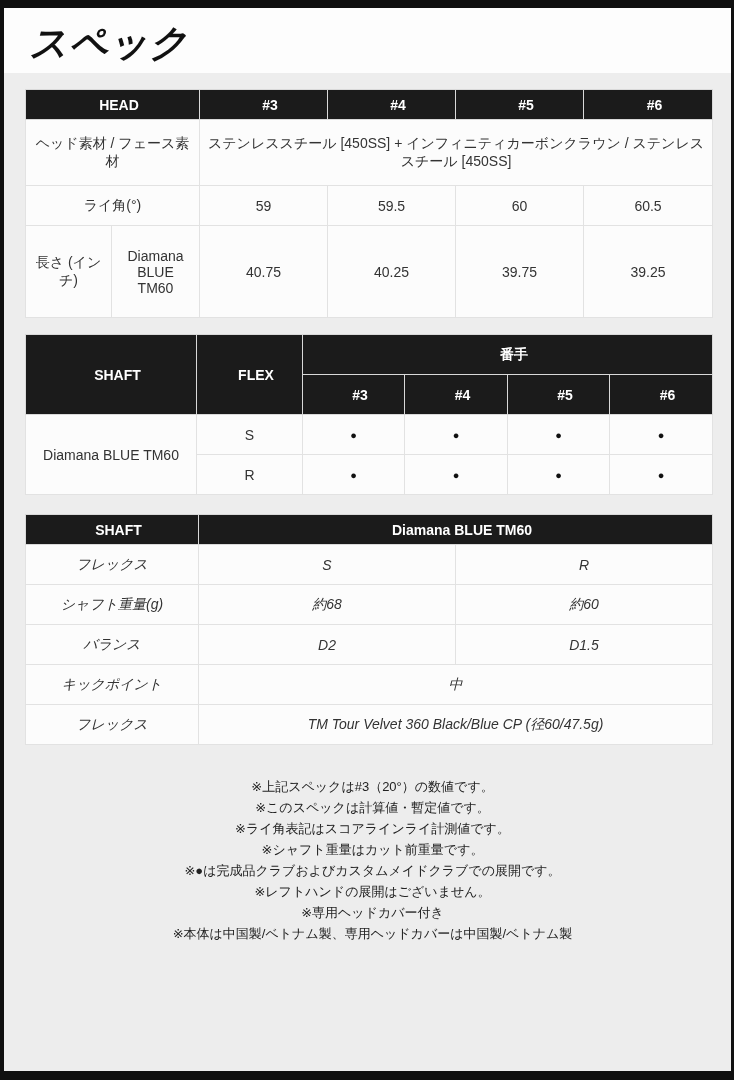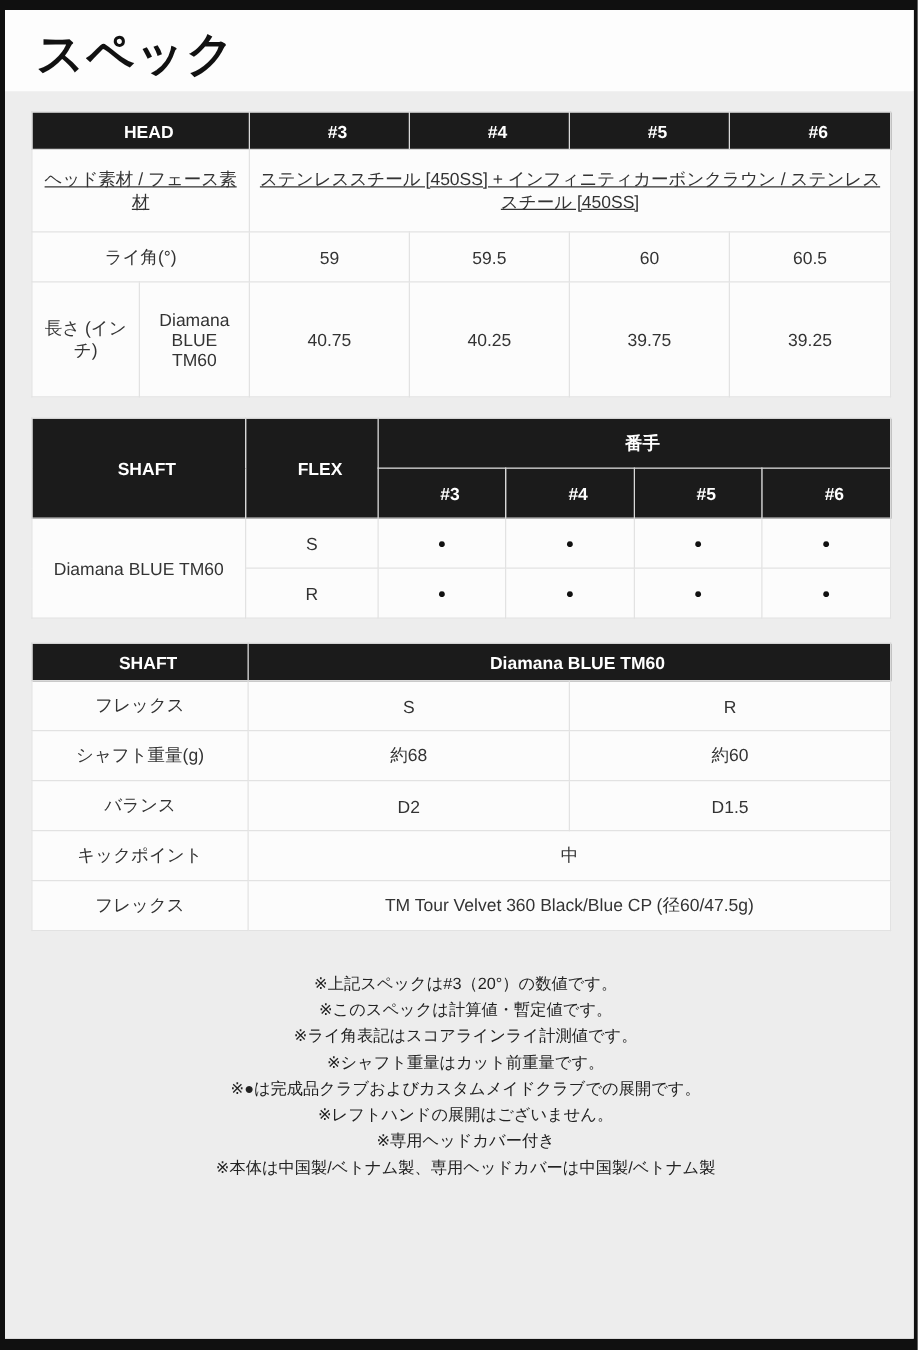--- a/index.html
+++ b/index.html
@@ -12,20 +12,21 @@
   }
   .page {
     width: 727px; height: 1063px;
     background: #fbfbfb;
     overflow: hidden;
   }
   .title-band {
     background: #fdfdfd;
     padding: 10px 0 10px 25px;
     height: 65px;
+    font-style: italic;
   }
   .page-title {
     font-size: 38px;
     font-weight: bold;
     color: #111;
     letter-spacing: 1px;
   }
   .content {
     background: #ededed;
     min-height: 998px;
@@ -48,29 +49,29 @@
   }
   th.dark, td.dark {
     background: #1b1b1b;
     color: #fff;
     font-weight: bold;
     border-color: #d9d9d9;
     padding-left: 19px;
   }
   .t1 { margin-bottom: 16px; }
   .t1 .hrow th { height: 30px; }
-  .t1 .r-material td { height: 66px; text-decoration: underline; }
+  .t1 .r-material td { height: 66px; }
   .t1 .r-loft td, .t1 .r-lie td { height: 40px; }
   .t1 .r-length td { height: 92px; }
   .t2 { margin-bottom: 19px; }
   .t2 .hrow th { height: 40px; }
   .t2 td { height: 40px; }
   .t3 { margin-bottom: 31px; }
   .t3 .hrow th { height: 30px; }
-  .t3 td { height: 40px; }
+  .t3 td { height: 40px; font-style: italic; }
   .dot { font-size: 11px; color: #111; }
   .footnotes { padding-left: 4px; }
   .footnote {
     font-size: 13px;
     color: #222;
     line-height: 21px;
     margin-bottom: 0px;
     text-align: center;
   }
 </style>

